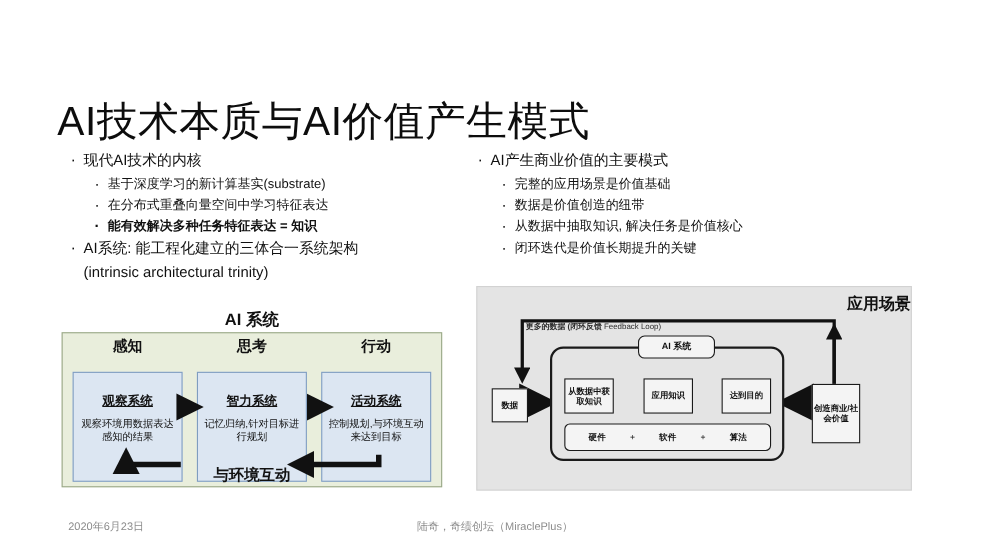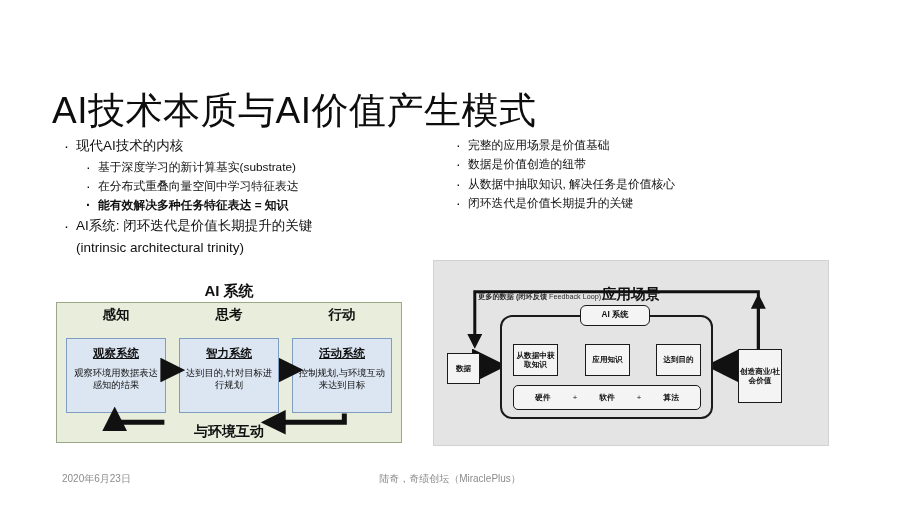--- a/index.html
+++ b/index.html
@@ -113,24 +113,24 @@
     text-align: center;
     font-size: 13.5px;
     font-weight: bold;
     color: #111;
     margin-bottom: 15px;
     line-height: 1.1;
   }
   .triad-box {
     box-sizing: border-box;
     width: 100px;
-    height: 75px;
+    height: 100px;
     background: #dce6f2;
     border: 1px solid #7f9dc0;
-    padding: 8px 4px 0 4px;
+    padding: 20px 4px 0 4px;
     text-align: center;
   }
   .triad-box-title {
     font-size: 11.5px;
     font-weight: bold;
     text-decoration: underline;
     color: #111;
     line-height: 1.2;
     margin-bottom: 6px;
   }
@@ -163,23 +163,23 @@
     left: 433px;
     top: 260px;
     width: 396px;
     height: 186px;
     background: #e4e4e4;
     border: 1px solid #d2d2d2;
     box-sizing: border-box;
   }
   .fig-right-title {
     position: absolute;
-    left: 0; top: 24px;
+    left: 0; top: 6px;
     width: 100%;
-    text-align: center;
+    text-align: right;
     font-size: 14.5px;
     font-weight: bold;
     color: #111;
   }
   .fr-svg {
     position: absolute;
     left: 0; top: 0;
     width: 100%; height: 100%;
     pointer-events: none;
   }
@@ -273,25 +273,26 @@
 
 <div class="slide">
 
   <div class="slide-title">AI技术本质与AI价值产生模式</div>
 
   <div class="bullets col-left">
     <div class="b1">现代AI技术的内核</div>
     <div class="b2">基于深度学习的新计算基实(substrate)</div>
     <div class="b2">在分布式重叠向量空间中学习特征表达</div>
     <div class="b2 strong">能有效解决多种任务特征表达 = 知识</div>
-    <div class="b1">AI系统: 闭环迭代是价值长期提升的关键</div>
+    <div class="b1">AI系统: 能工程化建立的三体合一系统架构</div>
     <div class="b1 nobullet">(intrinsic architectural trinity)</div>
   </div>
 
   <div class="bullets col-right">
+    <div class="b1">AI产生商业价值的主要模式</div>
     <div class="b2">完整的应用场景是价值基础</div>
     <div class="b2">数据是价值创造的纽带</div>
     <div class="b2">从数据中抽取知识, 解决任务是价值核心</div>
     <div class="b2">闭环迭代是价值长期提升的关键</div>
   </div>
 
   <div class="fig-left">
     <div class="fig-left-title">AI 系统</div>
     <div class="fig-left-panel">
       <div class="triad">
@@ -301,21 +302,21 @@
           <div class="triad-box">
             <div class="triad-box-title">观察系统</div>
             <div class="triad-box-body">观察环境用数据表达感知的结果</div>
           </div>
         </div>
 
         <div class="triad-col">
           <div class="triad-head">思考</div>
           <div class="triad-box">
             <div class="triad-box-title">智力系统</div>
-            <div class="triad-box-body">达到目的,针对目标进行规划</div>
+            <div class="triad-box-body">记忆归纳,针对目标进行规划</div>
           </div>
         </div>
 
         <div class="triad-col">
           <div class="triad-head">行动</div>
           <div class="triad-box">
             <div class="triad-box-title">活动系统</div>
             <div class="triad-box-body">控制规划,与环境互动来达到目标</div>
           </div>
         </div>

